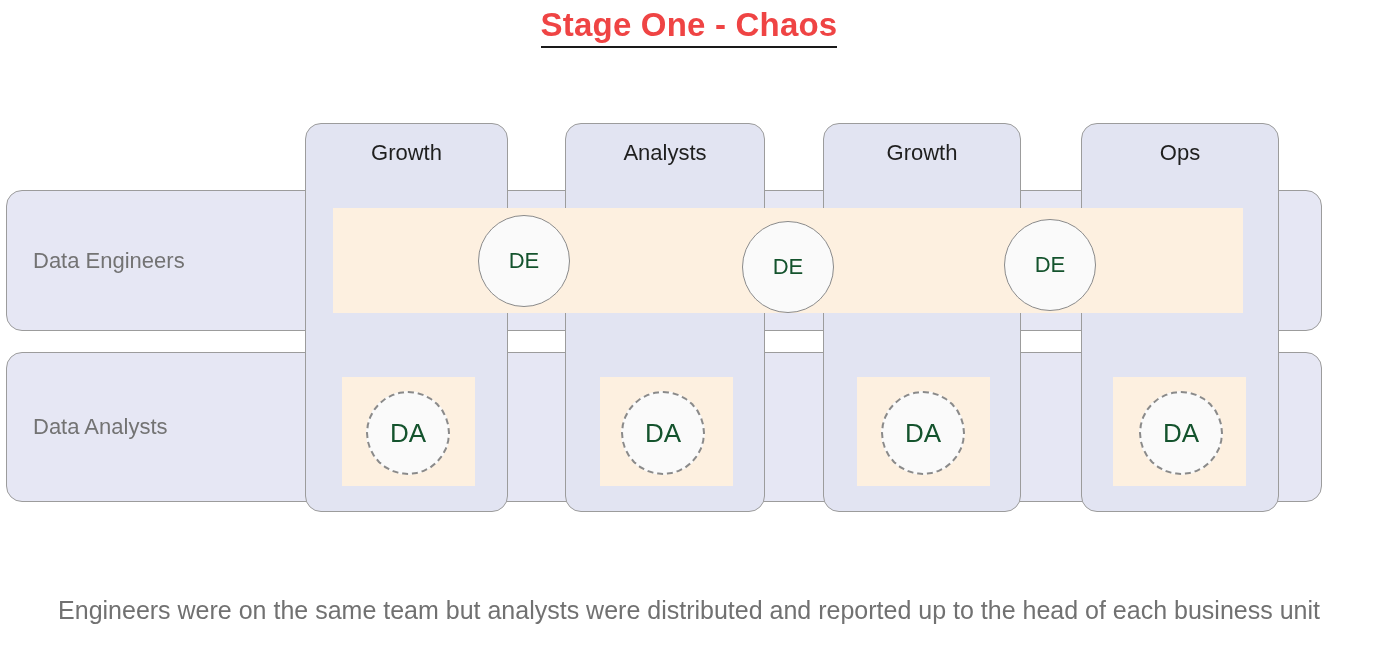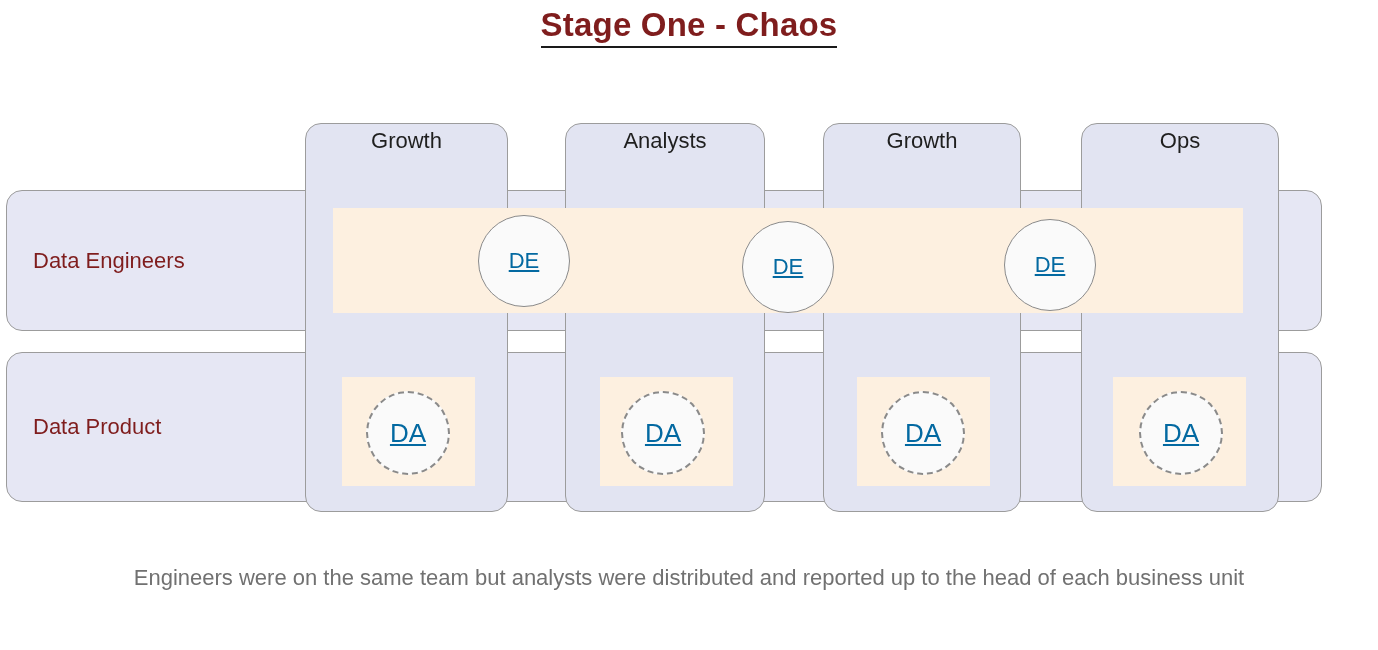--- a/index.html
+++ b/index.html
@@ -19,21 +19,21 @@
 
   
   .title {
     position: absolute;
     left: 0;
     top: 6px;
     width: 1378px;
     text-align: center;
     font-size: 33px;
     font-weight: 700;
-    color: #7f1d1d;
+    color: #ef4444;
     letter-spacing: 0.2px;
   }
   .title span {
     border-bottom: 2.5px solid #1a1a1a;
     padding-bottom: 3px;
   }
 
   
   .canvas {
     position: absolute;
@@ -50,40 +50,40 @@
     border: 1.6px solid #9c9c9c;
     border-radius: 16px;
     z-index: 1;
   }
   .row-band .row-label {
     position: absolute;
     left: 26px;
     top: 50%;
     transform: translateY(-50%);
     font-size: 22px;
-    color: #7f1d1d;
+    color: #737373;
     white-space: nowrap;
   }
   #row-de  { left: 6px;  top: 190px; width: 1316px; height: 141px; }
   #row-da  { left: 6px;  top: 352px; width: 1316px; height: 150px; }
 
   
   .col-lane {
     position: absolute;
     top: 123px;
     height: 389px;
     background: #e2e4f2;
     border: 1.6px solid #9c9c9c;
     border-radius: 16px;
     z-index: 2;
   }
   .col-lane .col-label {
     position: absolute;
     left: 0;
-    top: 4px;
+    top: 16px;
     width: 100%;
     text-align: center;
     font-size: 22px;
     color: #1f1f1f;
   }
   #col-growth  { left: 305px;  width: 203px; }
   #col-product { left: 565px;  width: 200px; }
   #col-finance { left: 823px;  width: 198px; }
   #col-ops     { left: 1081px; width: 198px; }
 
@@ -113,23 +113,22 @@
   #da-patch-ops     { left: 1113px; }
 
   
   .person {
     position: absolute;
     display: flex;
     align-items: center;
     justify-content: center;
     border-radius: 50%;
     background: #fafafa;
-    color: #0369a1;
+    color: #14532d;
     z-index: 4;
-    text-decoration: underline;
   }
   .person.de {
     width: 92px;
     height: 92px;
     border: 1.8px solid #8a8a8a;
     font-size: 22px;
   }
   .person.da {
     width: 84px;
     height: 84px;
@@ -141,45 +140,45 @@
   #de-finance  { left: 1004px; top: 219px; }
   #da-growth   { left: 366px;  top: 391px; }
   #da-product  { left: 621px;  top: 391px; }
   #da-finance  { left: 881px;  top: 391px; }
   #da-ops      { left: 1139px; top: 391px; }
 
   
   .caption {
     position: absolute;
     left: 0;
-    top: 556px;
+    top: 588px;
     width: 1378px;
     padding: 0 14px;
     text-align: center;
-    font-size: 22px;
+    font-size: 25px;
     line-height: 44px;
     color: #717171;
   }
 </style>
 </head>
 <body>
 
 <div id="stage">
 
   <div class="title">
     <span>Stage One - Chaos</span>
   </div>
 
   <div class="canvas">
 
     <div class="row-band" id="row-de">
       <div class="row-label">Data Engineers</div>
     </div>
     <div class="row-band" id="row-da">
-      <div class="row-label">Data Product</div>
+      <div class="row-label">Data Analysts</div>
     </div>
 
     <div class="col-lane" id="col-growth">
       <div class="col-label">Growth</div>
     </div>
     <div class="col-lane" id="col-product">
       <div class="col-label">Analysts</div>
     </div>
     <div class="col-lane" id="col-finance">
       <div class="col-label">Growth</div>

